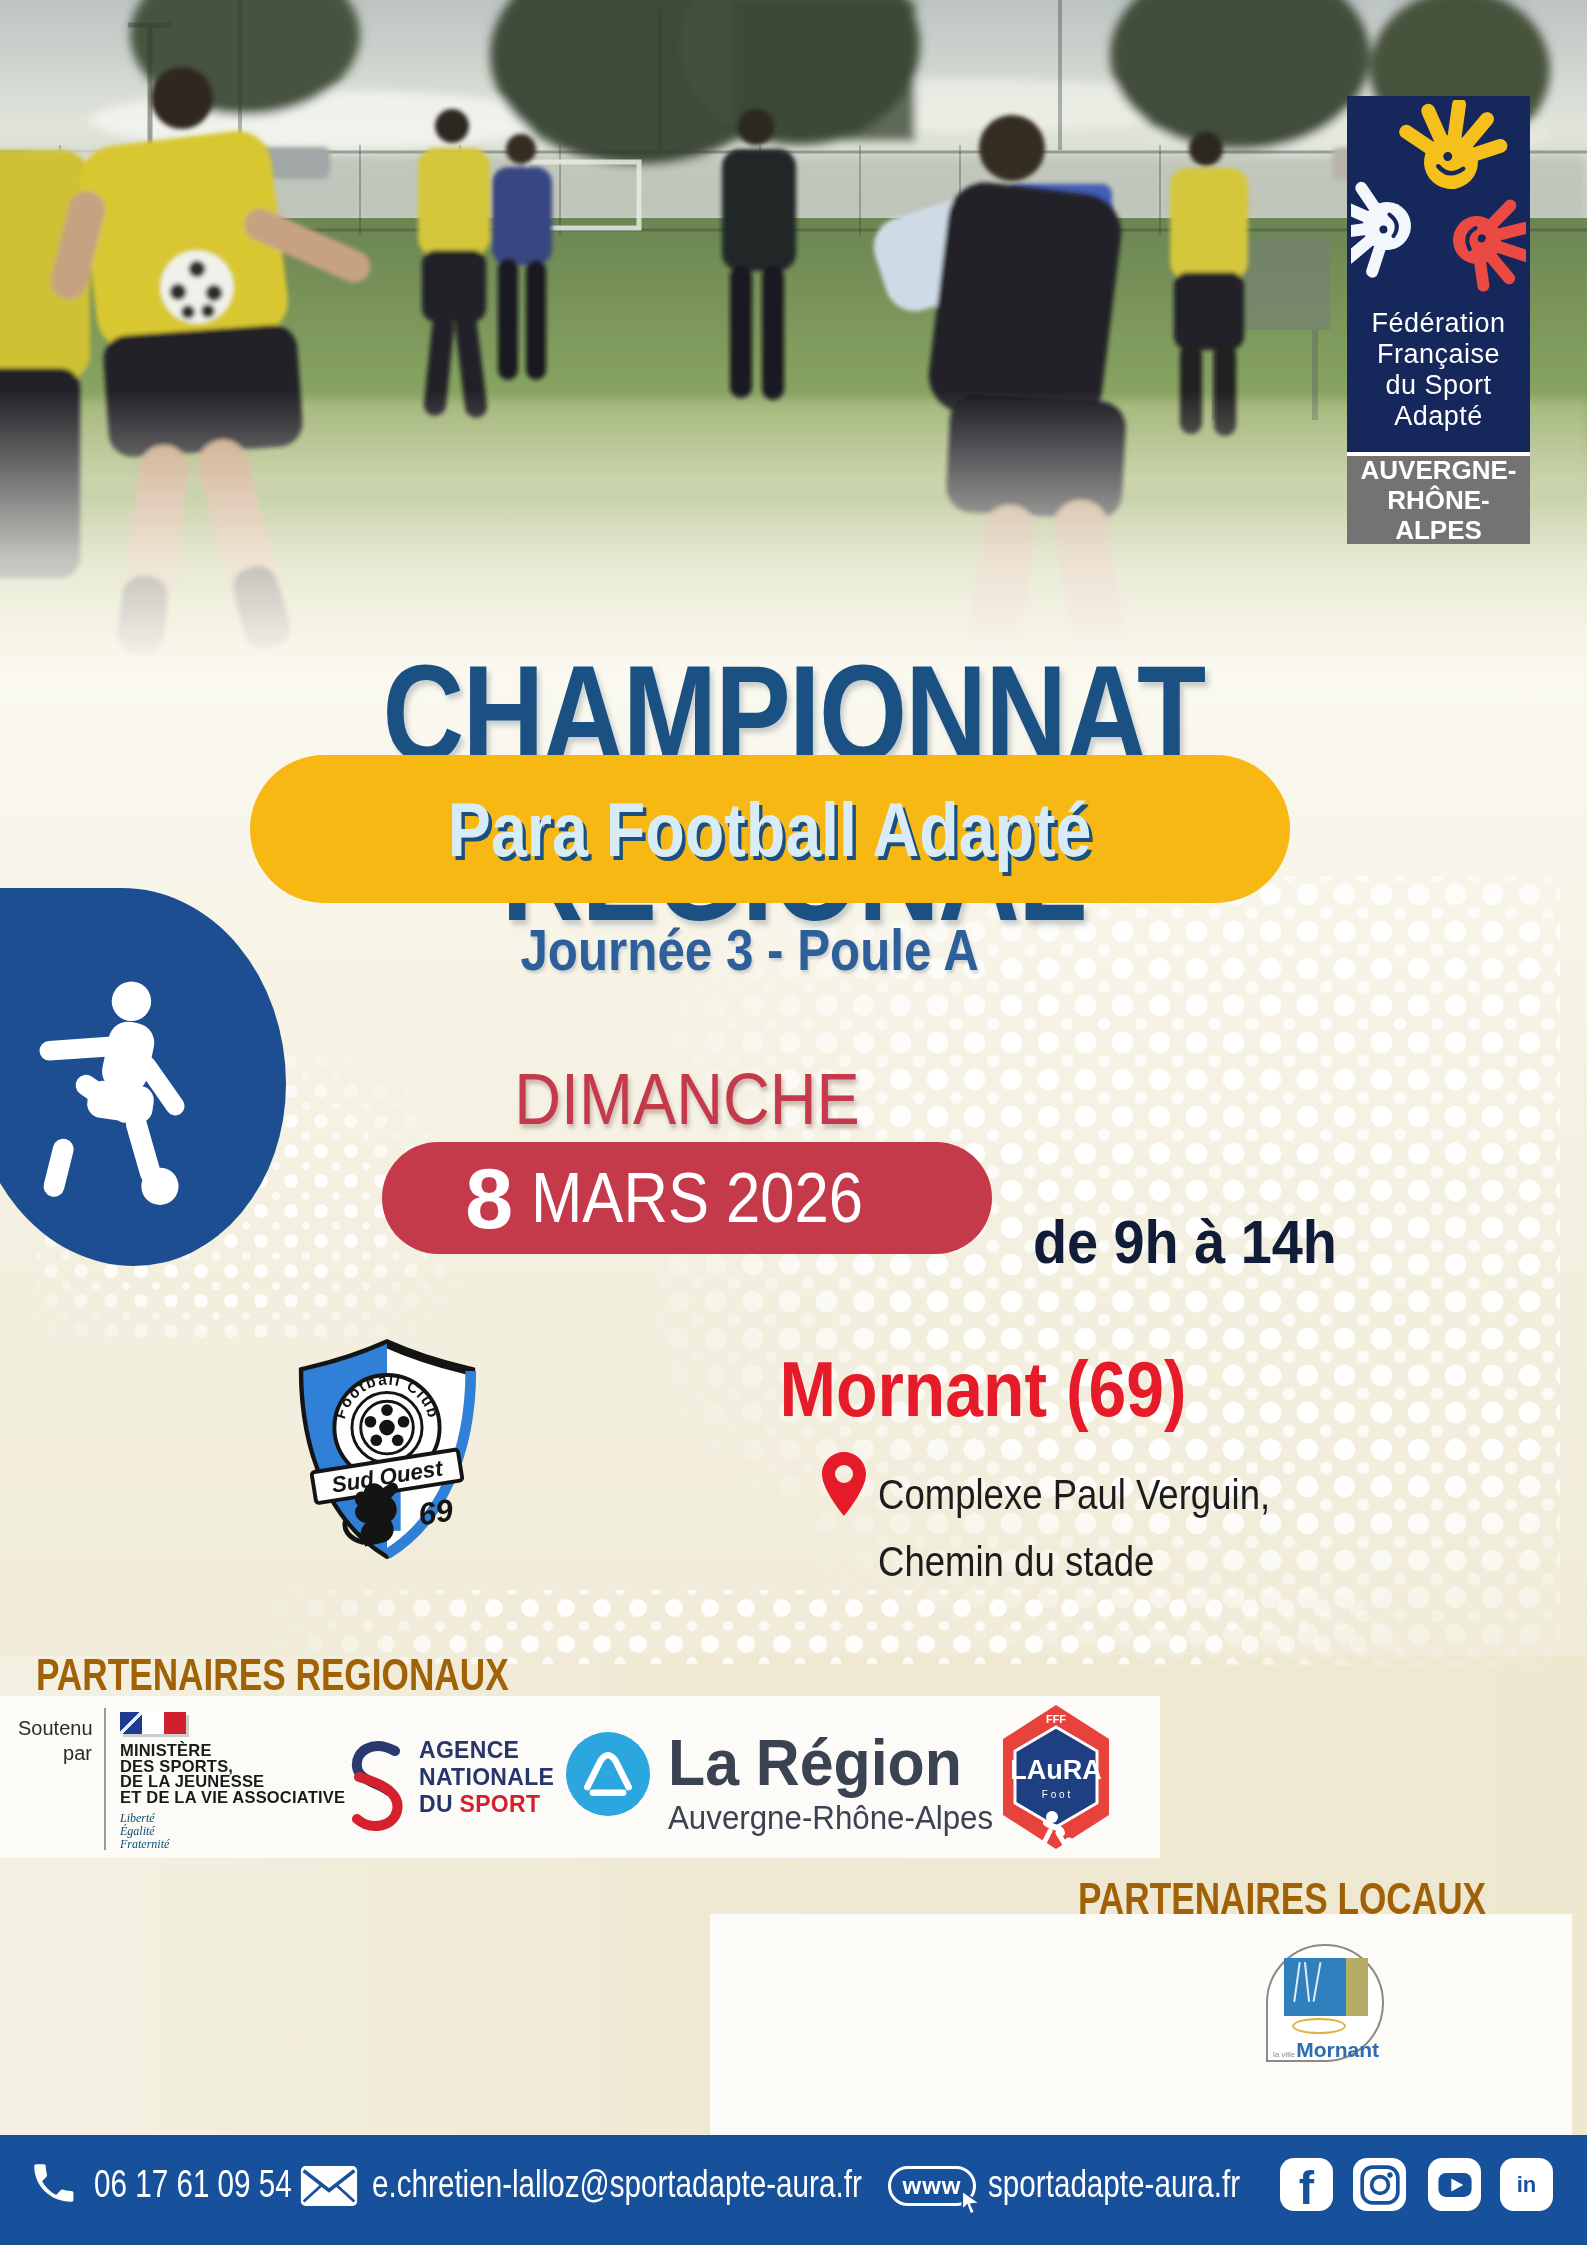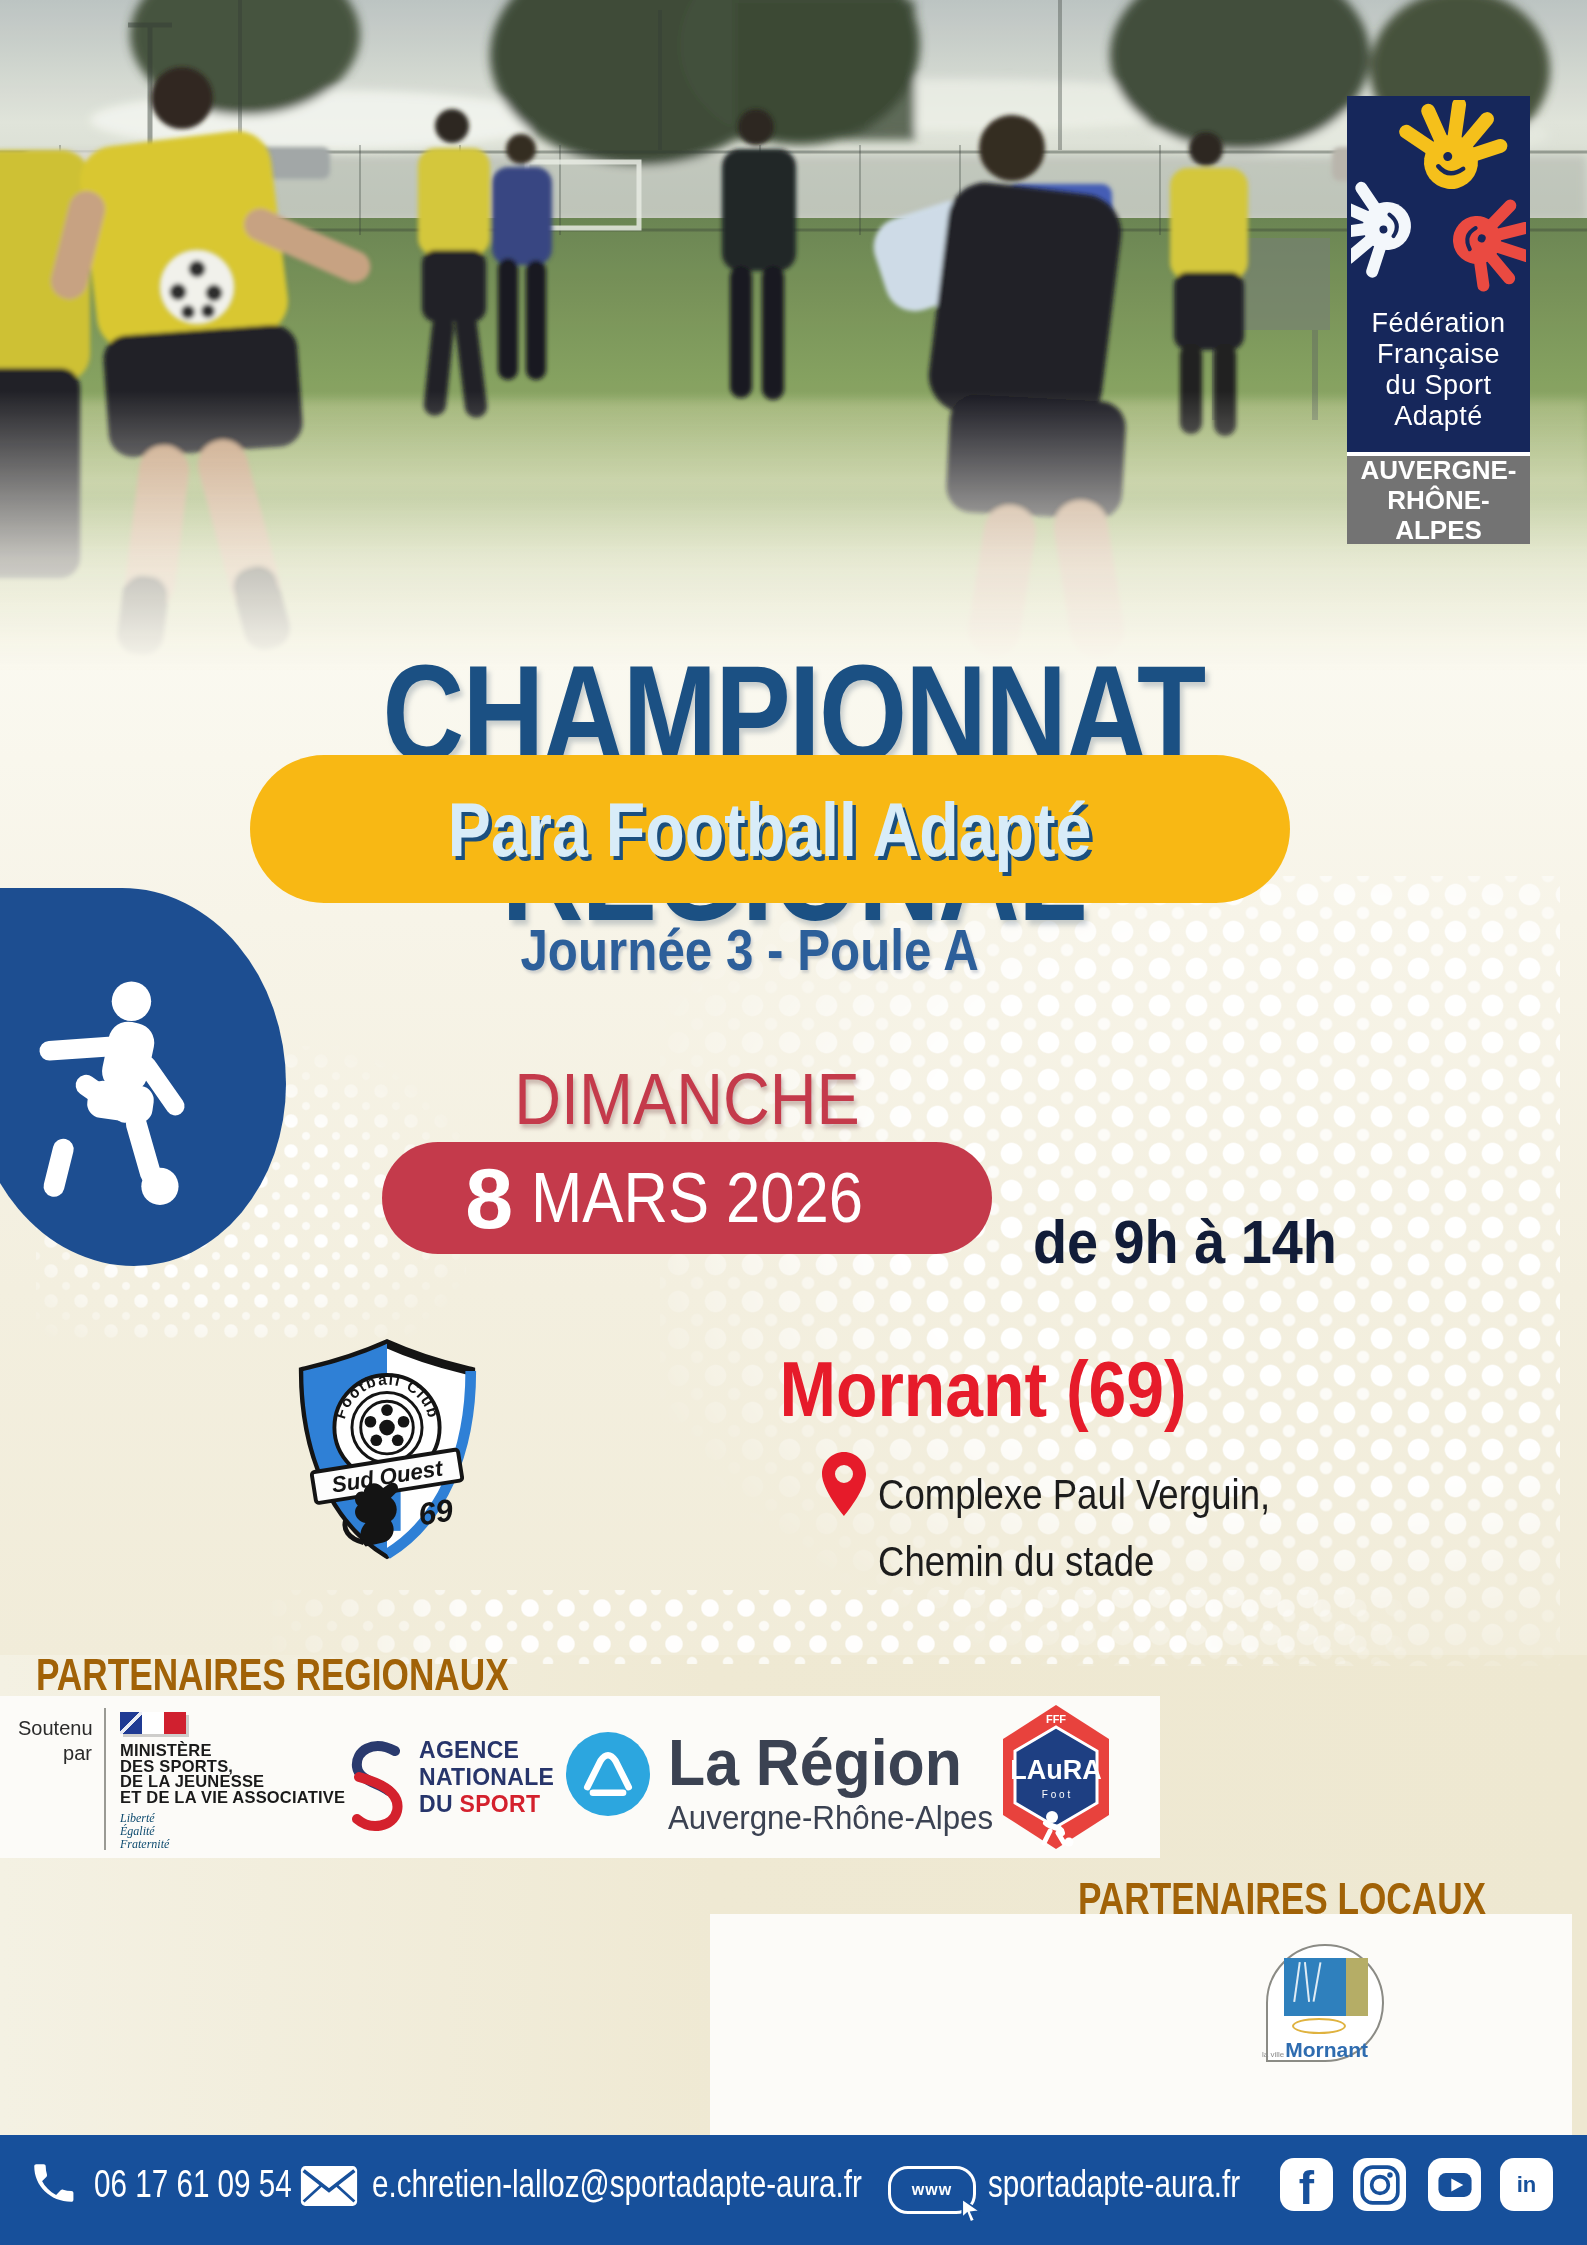--- a/index.html
+++ b/index.html
@@ -96,33 +96,33 @@
   .laura{left:1000px;top:1703px;}
   .mornant{left:1262px;top:1944px;width:130px;height:146px;}
   .m-drop{position:absolute;left:4px;top:0;width:118px;height:118px;background:#fff;border:2px solid #8b8b85;border-radius:50% 50% 50% 0;}
   .m-art{position:absolute;left:22px;top:14px;width:62px;height:58px;background:#2f80bd;overflow:hidden;}
   .m-art i{position:absolute;background:rgba(255,255,255,.85);width:2px;height:40px;top:4px;}
   .m-art i:nth-child(1){left:12px;transform:rotate(8deg);}
   .m-art i:nth-child(2){left:22px;transform:rotate(-6deg);}
   .m-art i:nth-child(3){left:32px;transform:rotate(10deg);}
   .m-olive{position:absolute;left:84px;top:14px;width:22px;height:58px;background:#b5ad66;}
   .m-swirl{position:absolute;left:30px;top:74px;width:54px;height:16px;border:2px solid #dfb23f;border-radius:50%;}
-  .m-name{position:absolute;left:0;top:94px;width:128px;font-size:21px;font-weight:bold;color:#2e6cb0;}
+  .m-name{position:absolute;left:0;top:94px;width:128px;text-align:center;font-size:21px;font-weight:bold;color:#2e6cb0;}
   .m-prefix{font-size:8px;color:#8a8a8a;font-weight:normal;margin-right:1px;}
 
   
   .footer{left:0;top:2135px;width:1587px;height:110px;background:#17509b;color:#fff;}
   .f-txt{position:absolute;top:2163px;font-size:38px;font-weight:400;color:#fff;}
   .f-txt .cx{transform:scaleX(.78);}
   .f-phone-t{left:94px;}
   .f-email-t{left:372px;}
   .f-web-t{left:988px;}
   .f-icon{position:absolute;}
-  .www-pill{left:888px;top:2166px;width:88px;height:48px;border:3px solid #fff;border-radius:20px;
-    display:flex;align-items:center;justify-content:center;font-size:16px;font-weight:bold;letter-spacing:1px;color:#fff;}
+  .www-pill{left:888px;top:2166px;width:88px;height:40px;border:3px solid #fff;border-radius:20px;
+    display:flex;align-items:center;justify-content:center;font-size:24px;font-weight:bold;letter-spacing:1px;color:#fff;}
   .www-cursor{position:absolute;right:-12px;bottom:-12px;}
   .tile{position:absolute;top:2158px;width:53px;height:53px;background:#fff;border-radius:14px;
     display:flex;align-items:center;justify-content:center;color:#17509b;}
   .t-fb{left:1280px;font-size:46px;font-weight:bold;line-height:1;padding-top:6px;}
   .t-ig{left:1353px;}
   .t-yt{left:1428px;}
   .t-in{left:1500px;font-size:22px;font-weight:bold;}
 </style>
 </head>
 <body>

